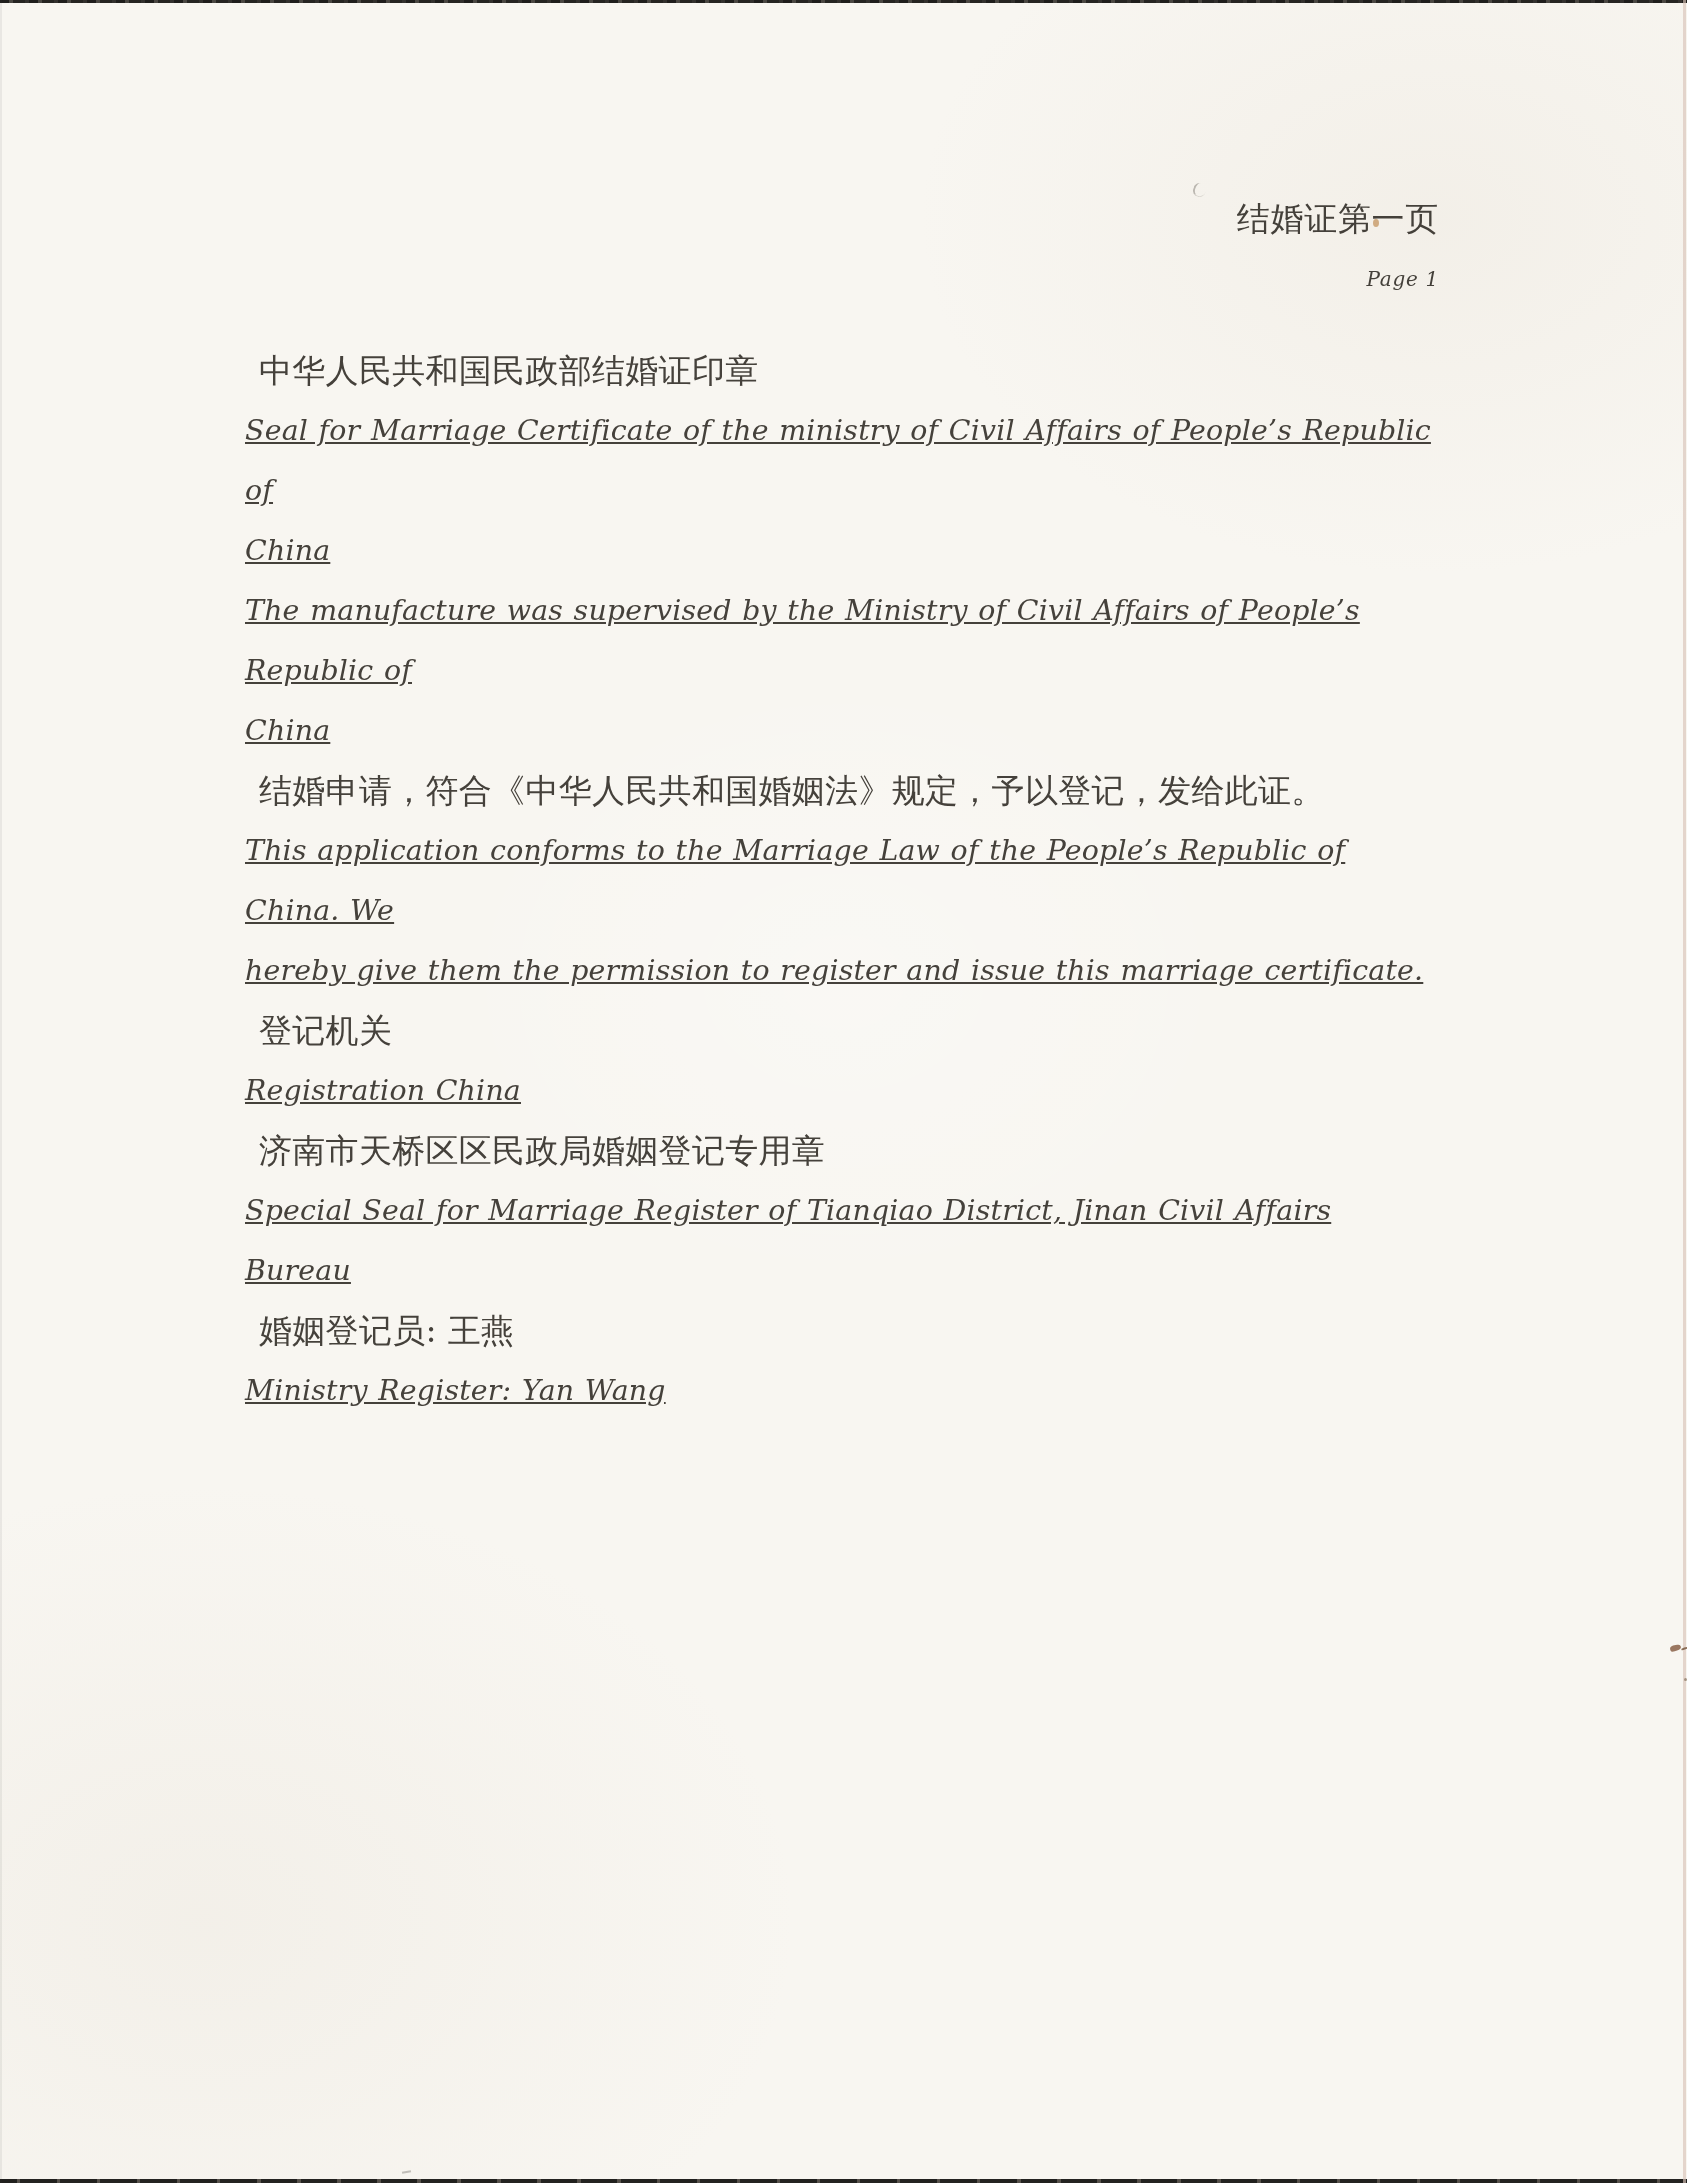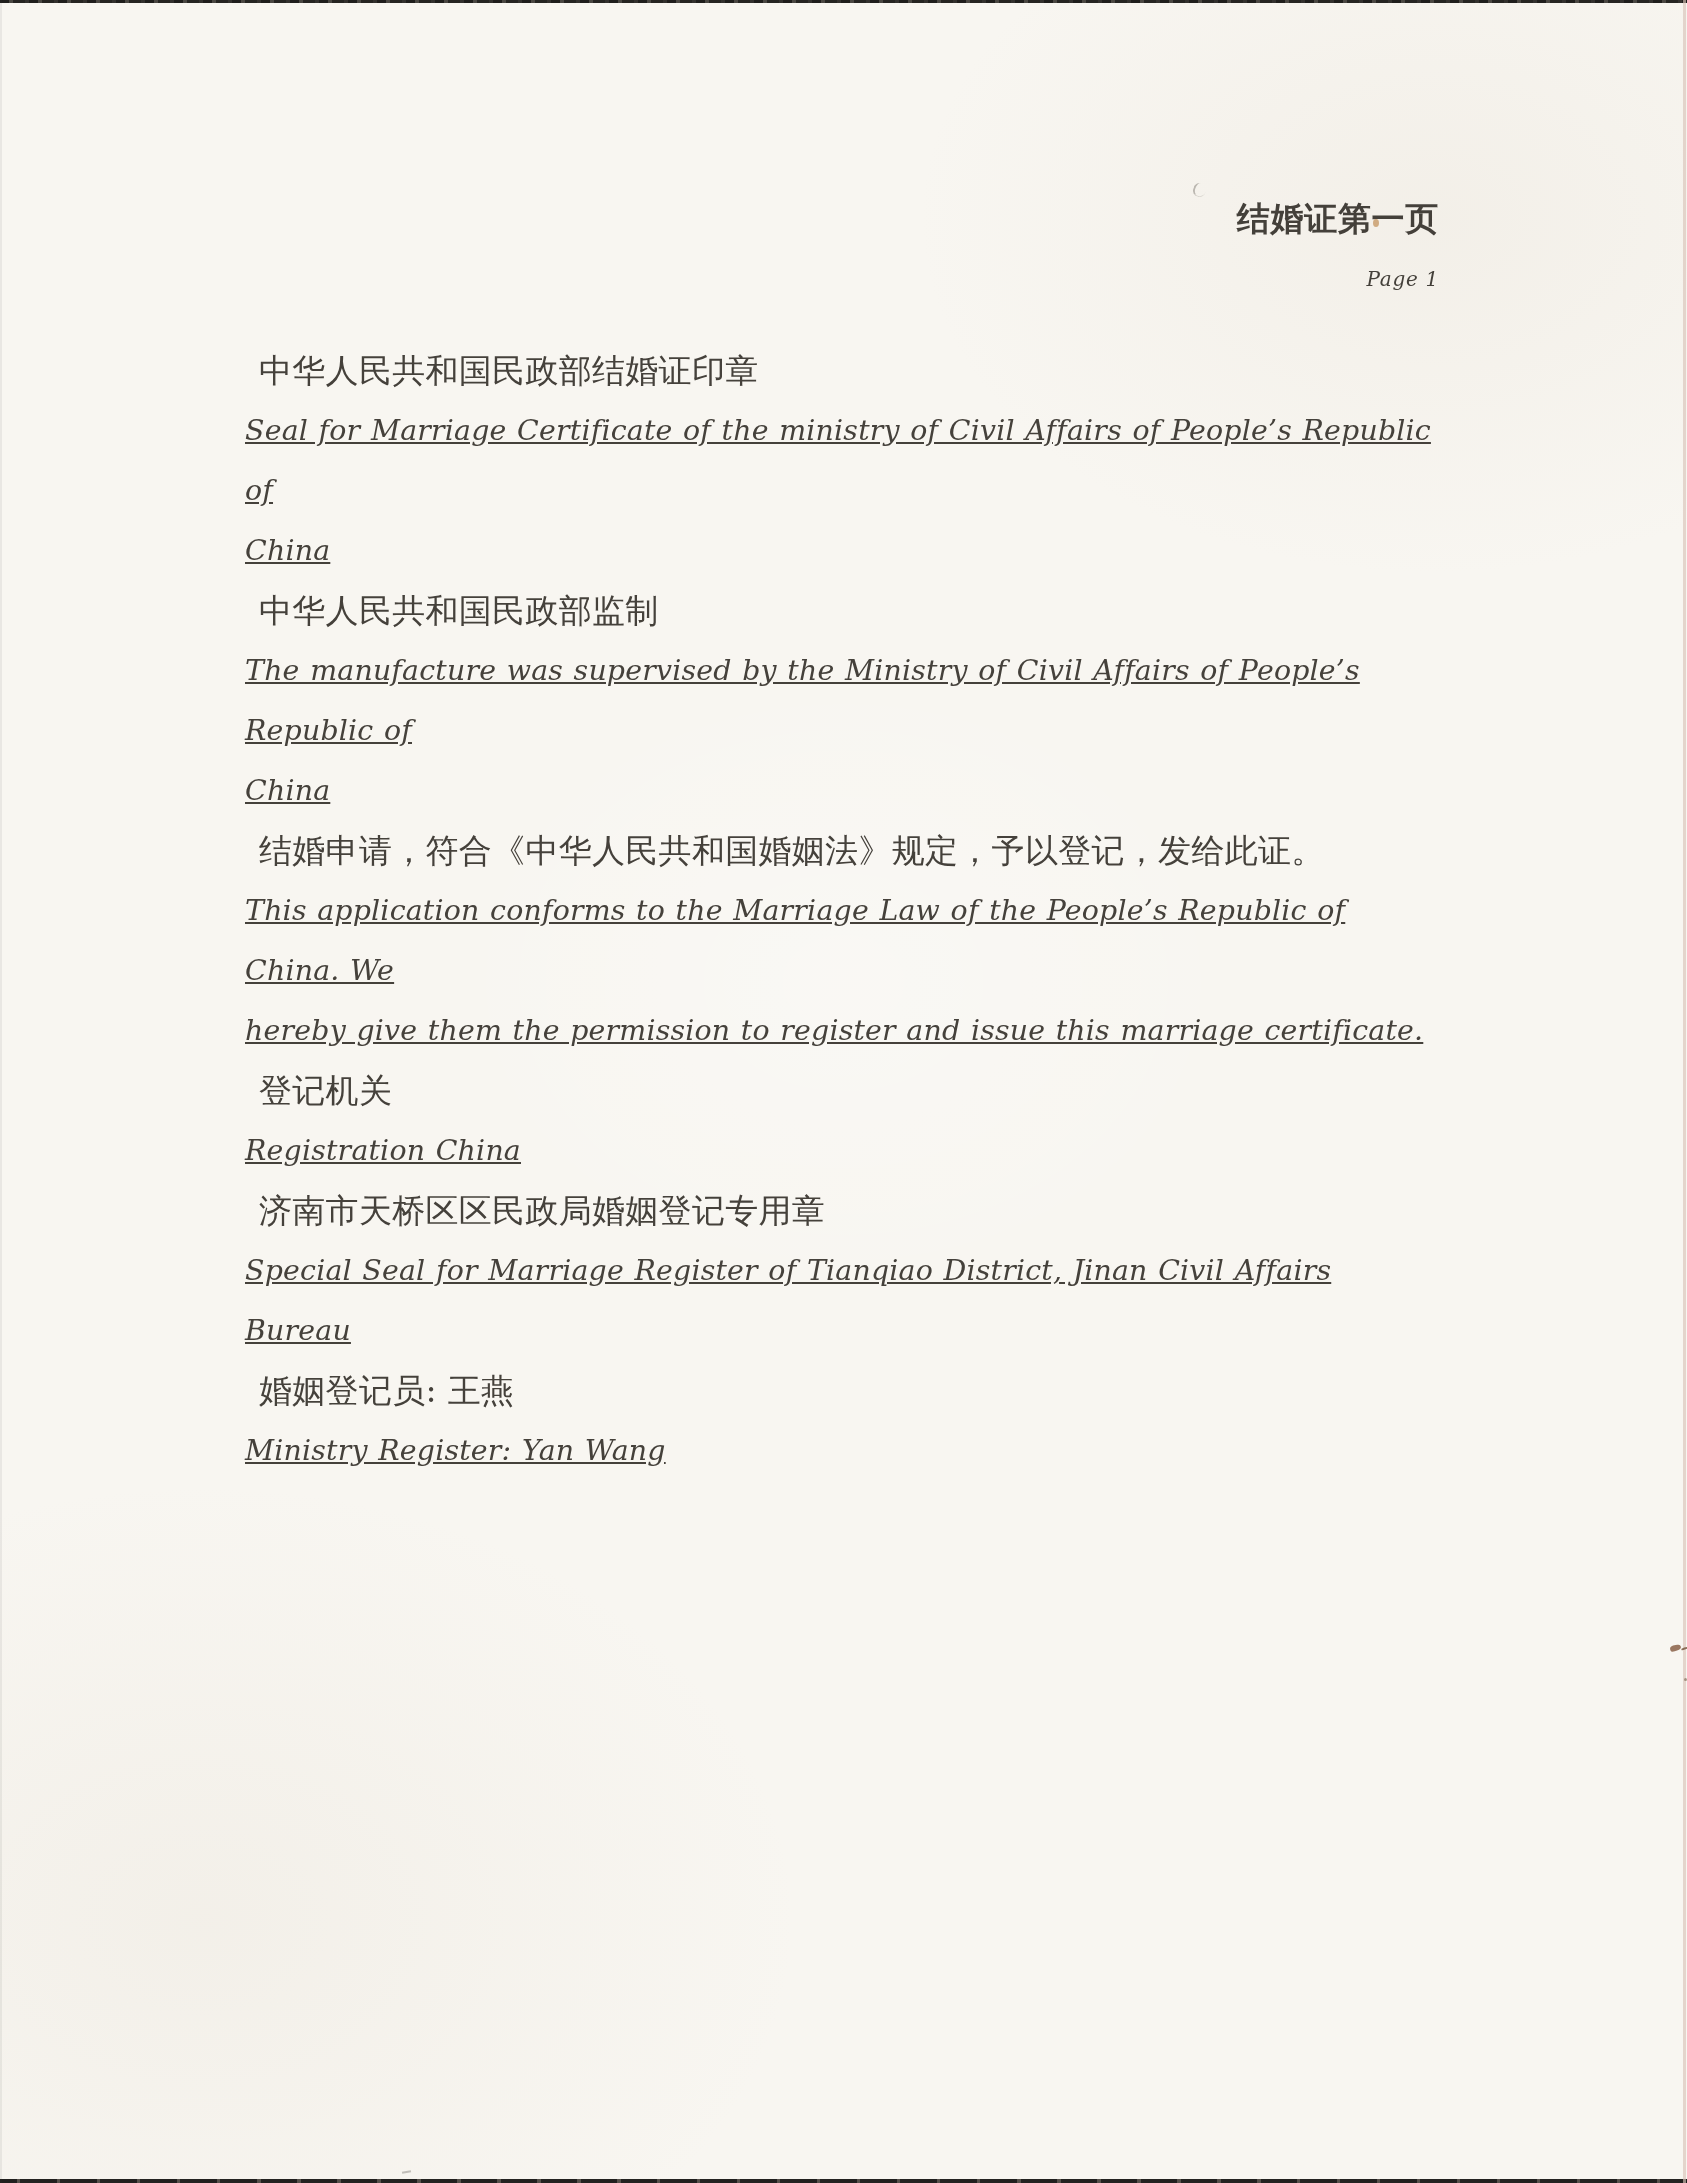--- a/index.html
+++ b/index.html
@@ -43,21 +43,21 @@
 
     
     .header {
       position: absolute;
       top: 189px;
       right: 248px;
       text-align: right;
       line-height: 60px;
       opacity: 0.92;
     }
-    .header-zh { font-size: 33px; letter-spacing: 0.7px; font-weight: bold; }
+    .header-zh { font-size: 33px; letter-spacing: 0.7px; }
     .header-page { font-size: 20px; font-style: italic; letter-spacing: 0.7px; }
 
     
     .body {
       position: absolute;
       top: 341px;
       left: 245px;
       width: 1197px;
       line-height: 60px;
       opacity: 0.92;
@@ -119,21 +119,20 @@
   <header class="header">
     <div class="header-zh">结婚证第一页</div>
     <div class="header-page">Page 1</div>
   </header>
 
   <main class="body">
     <div class="zh">中华人民共和国民政部结婚证印章</div>
     <div class="en">Seal for Marriage Certificate of the ministry of Civil Affairs of People’s Republic of
 China</div>
 
-    <div class="zh">中华人民共和国民政部监制</div>
     <div class="en">The manufacture was supervised by the Ministry of Civil Affairs of People’s Republic of
 China</div>
 
     <div class="zh">结婚申请，符合《中华人民共和国婚姻法》规定，予以登记，发给此证。</div>
     <div class="en">This application conforms to the Marriage Law of the People’s Republic of China. We
 hereby give them the permission to register and issue this marriage certificate.</div>
 
     <div class="zh">登记机关</div>
     <div class="en">Registration China</div>
 

